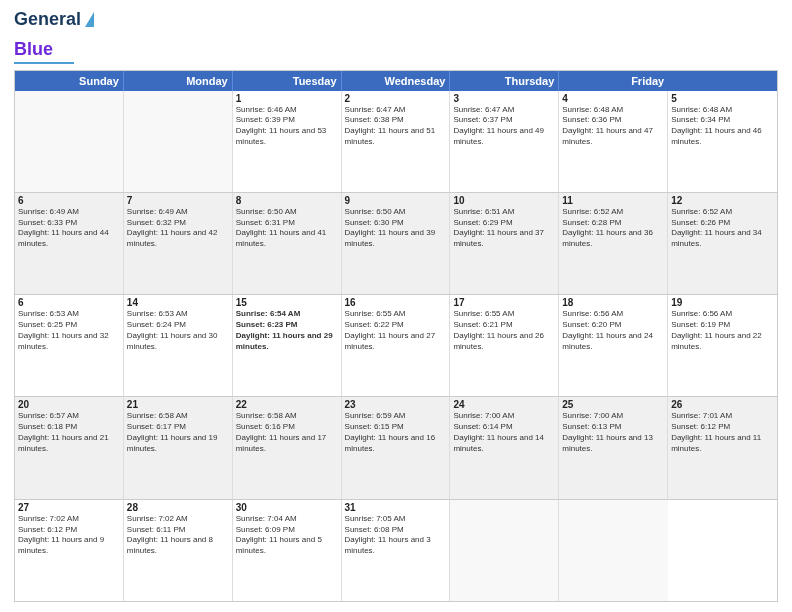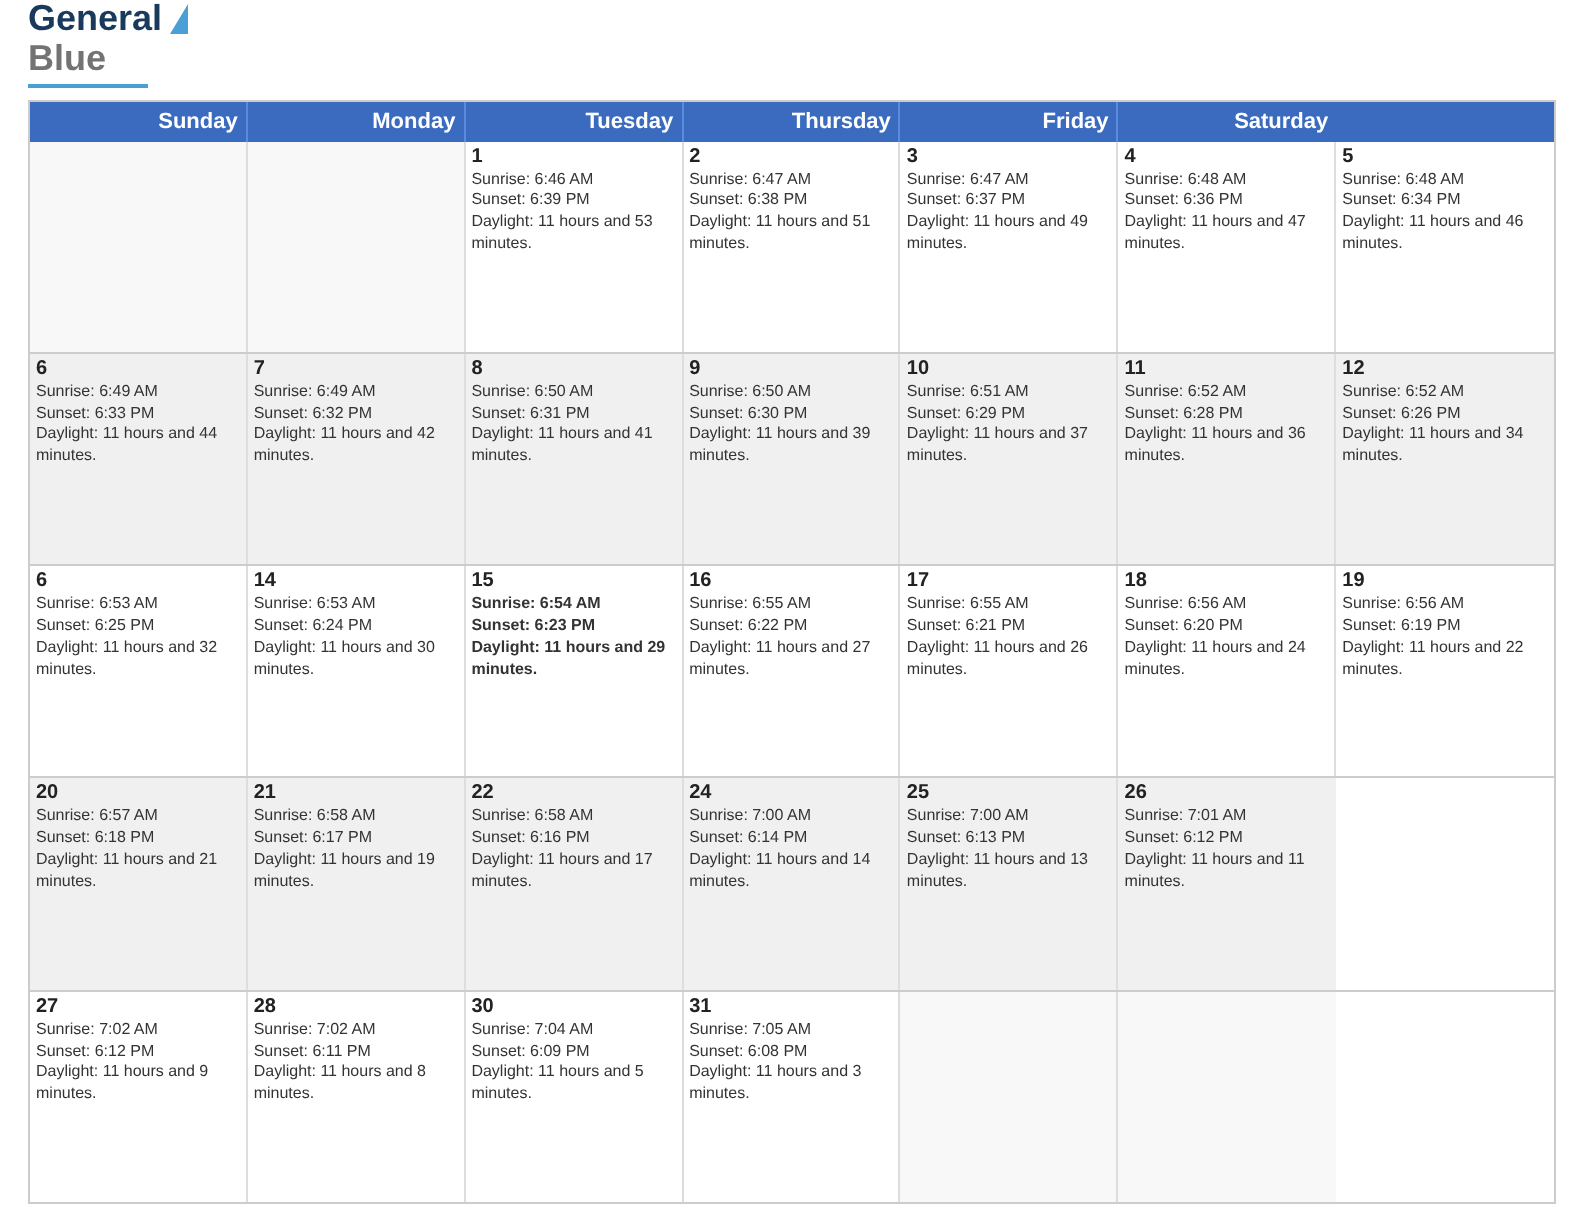--- a/index.html
+++ b/index.html
@@ -6,21 +6,21 @@
     body {
       font-family: Arial, sans-serif;
       background: #fff;
       width: 792px;
       height: 612px;
       overflow: hidden;
     }
     .page {
       width: 792px;
       height: 612px;
-      padding: 0 14px 10px 14px;
+      padding: 10px 14px 10px 14px;
       display: flex;
       flex-direction: column;
     }
     .header {
       display: flex;
       justify-content: space-between;
       align-items: flex-start;
       margin-bottom: 6px;
     }
     .logo {
@@ -116,38 +116,38 @@
 <body>
 
 <div class="page">
   <div class="header">
     <div class="logo">
       <div style="display:flex;align-items:center;">
         <span class="logo-text" style="color:#1a3a5c;">General</span>
         <span style="display:inline-block;margin-left:4px;width:0;height:0;border-left:9px solid transparent;border-bottom:15px solid #4a9fd4;"></span>
       </div>
       <div style="display:flex;align-items:center;">
-        <span class="logo-text logo-blue" style="color:#737373;">Blue</span>
+        <span class="logo-text logo-blue" style="color:#6d28d9;margin-top:10px;">Blue</span>
       </div>
       <div class="logo-line"></div>
     </div>
     <div class="title-area">
       <div class="month-title"></div>
       <div class="location"></div>
     </div>
   </div>
 
   <div class="calendar">
     <div class="cal-header">
     <div class="cal-header-cell">Sunday</div>
         <div class="cal-header-cell">Monday</div>
         <div class="cal-header-cell">Tuesday</div>
+        <div class="cal-header-cell">Wednesday</div>
         <div class="cal-header-cell">Thursday</div>
         <div class="cal-header-cell">Friday</div>
-        <div class="cal-header-cell">Saturday</div>
       </div>
     <div class="cal-body">
     <div class="cal-row">
           <div class="cal-cell empty"></div>
           <div class="cal-cell empty"></div>
           <div class="cal-cell">
             <div class="day-num">1</div>
             <div class="cell-text" style="white-space: pre-line;">Sunrise: 6:46 AM
 Sunset: 6:39 PM
 Daylight: 11 hours and 53 minutes.</div>
@@ -278,20 +278,26 @@
 Sunset: 6:17 PM
 Daylight: 11 hours and 19 minutes.</div>
           </div>
           <div class="cal-cell shaded">
             <div class="day-num">22</div>
             <div class="cell-text" style="white-space: pre-line;">Sunrise: 6:58 AM
 Sunset: 6:16 PM
 Daylight: 11 hours and 17 minutes.</div>
           </div>
           <div class="cal-cell shaded">
+            <div class="day-num">23</div>
+            <div class="cell-text" style="white-space: pre-line;">Sunrise: 6:59 AM
+Sunset: 6:15 PM
+Daylight: 11 hours and 16 minutes.</div>
+          </div>
+          <div class="cal-cell shaded">
             <div class="day-num">24</div>
             <div class="cell-text" style="white-space: pre-line;">Sunrise: 7:00 AM
 Sunset: 6:14 PM
 Daylight: 11 hours and 14 minutes.</div>
           </div>
           <div class="cal-cell shaded">
             <div class="day-num">25</div>
             <div class="cell-text" style="white-space: pre-line;">Sunrise: 7:00 AM
 Sunset: 6:13 PM
 Daylight: 11 hours and 13 minutes.</div>

